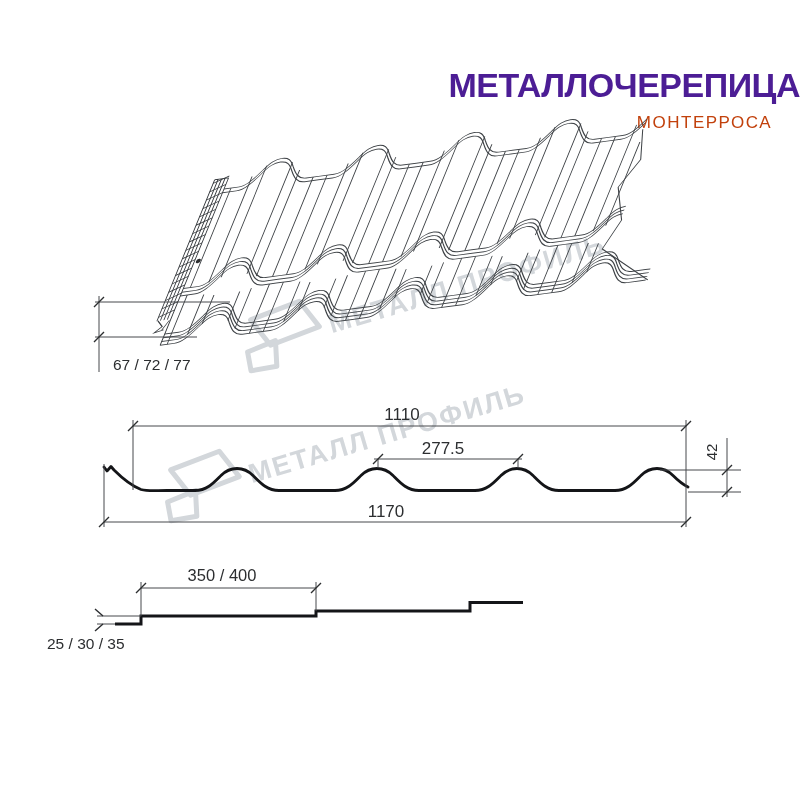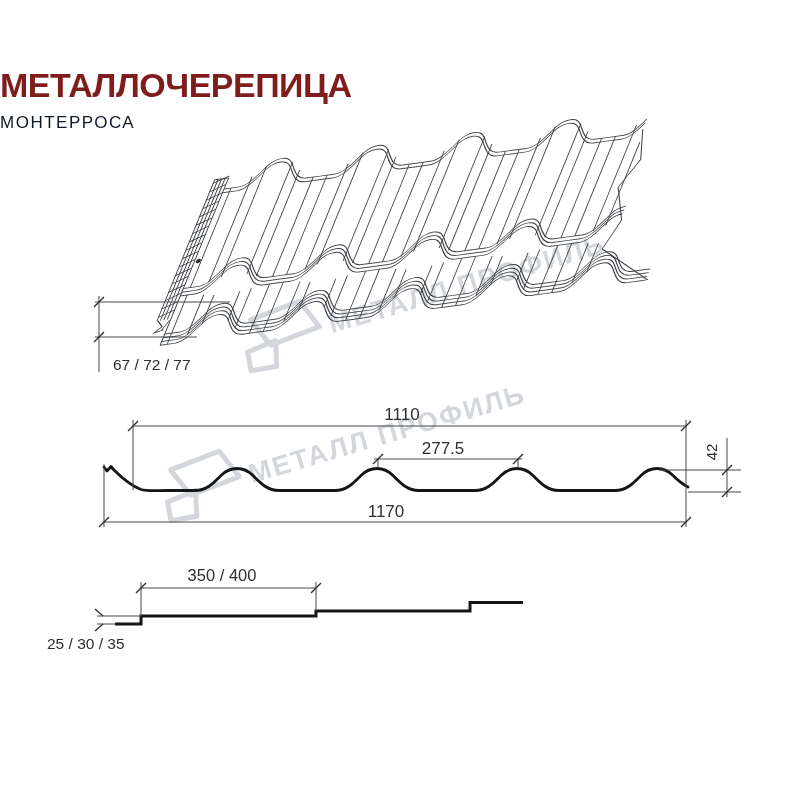--- a/index.html
+++ b/index.html
@@ -1,26 +1,26 @@
 <!DOCTYPE html>
 <html><head>
 <meta charset="utf-8">
 <style>
   html,body{margin:0;padding:0;}
   body{
     width:800px;height:800px;background:#ffffff;position:relative;overflow:hidden;
     font-family:"Liberation Sans", sans-serif;
   }
   .page-title{
-    position:absolute;top:66px;left:0;width:800px;text-align:left;
-    font-size:34px;font-weight:700;letter-spacing:-0.5px;color:#7f1d1d;
+    position:absolute;top:66px;left:0;width:800px;text-align:right;
+    font-size:34px;font-weight:700;letter-spacing:-0.5px;color:#4c1d95;
   }
   .page-subtitle{
-    position:absolute;top:113px;left:0;width:772px;text-align:left;
-    font-size:17px;font-weight:400;letter-spacing:1.5px;color:#0f172a;
+    position:absolute;top:113px;left:0;width:772px;text-align:right;
+    font-size:17px;font-weight:400;letter-spacing:1.5px;color:#c2410c;
   }
   svg{position:absolute;left:0;top:0;}
   .thin{stroke:#3f4347;stroke-width:1;fill:none;}
   .strip{stroke:#34383c;stroke-width:1;fill:none;}
   .thick{stroke:#141518;stroke-width:2.8;fill:none;stroke-linecap:round;stroke-linejoin:round;}
   .thick2{stroke:#141518;stroke-width:3;fill:none;stroke-linejoin:miter;}
   .dim{stroke:#47494c;stroke-width:1;fill:none;}
   .tick{stroke:#2c2e30;stroke-width:1.4;fill:none;}
   .dimtext{font-family:"Liberation Sans",sans-serif;fill:#2c2e30;}
   .f17{font-size:17px;}

